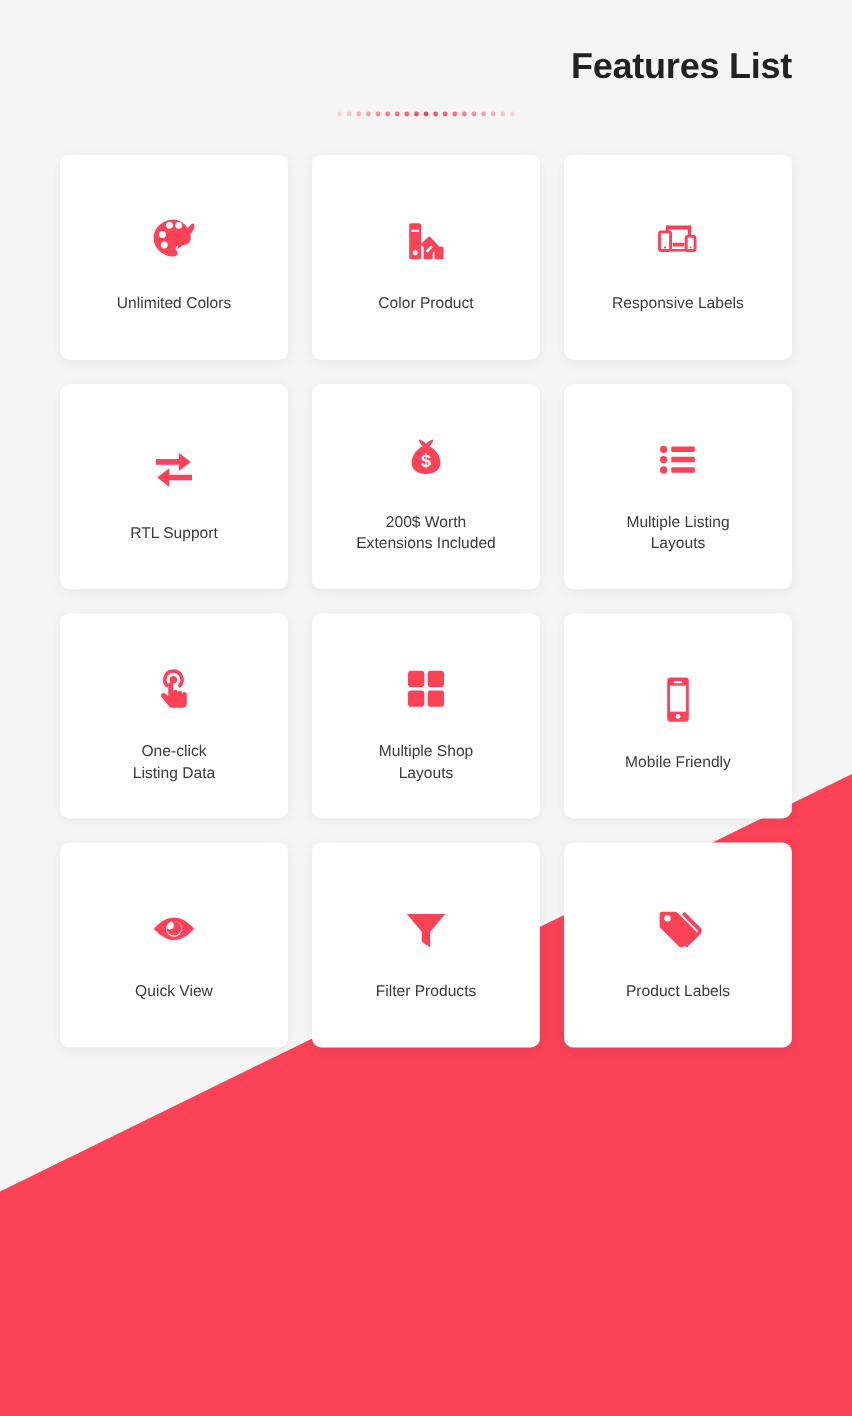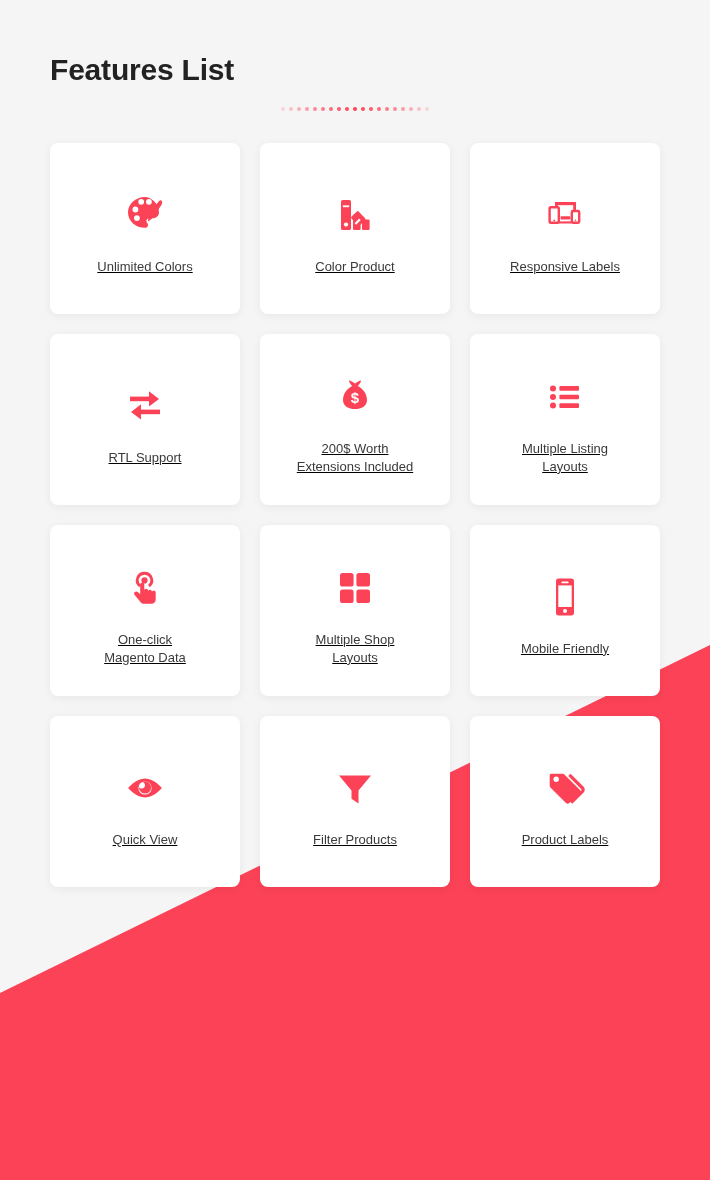--- a/index.html
+++ b/index.html
@@ -38,22 +38,22 @@
   #page {
     position: relative;
     z-index: 1;
     width: 710px;
     min-height: 1180px;
     padding: 0 50px;
   }
 
   
   .header {
-    text-align: left;
-    padding-top: 52px;
+    text-align: right;
+    padding-top: 38px;
   }
   .page-title {
     font-size: 30px;
     font-weight: bold;
     color: #222;
     letter-spacing: -0.2px;
     line-height: 1.2;
   }
   .divider {
     display: flex;
@@ -80,21 +80,20 @@
     margin-right: auto;
   }
 
   
   .features-grid {
     margin-top: 30px;
     display: grid;
     grid-template-columns: repeat(3, 1fr);
     gap: 20px 20px;
     padding-bottom: 40px;
-    text-decoration: underline;
   }
 
   .feature-card {
     background: #ffffff;
     border-radius: 8px;
     height: 171px;
     box-shadow: 0 2px 10px rgba(0,0,0,0.06);
     display: flex;
     flex-direction: column;
     align-items: center;
@@ -241,21 +240,21 @@
       </div>
       <div class="feature-card">
         <div class="feature-icon">
           <svg width="46" height="46" viewBox="0 0 46 46" fill="currentColor">
             <path d="M22.5 6.8a8.6 8.6 0 0 0-5.2 15.5l1.6-2.3a5.8 5.8 0 1 1 7.2 0l1.6 2.3A8.6 8.6 0 0 0 22.5 6.8z"></path>
             <circle cx="22.5" cy="15.4" r="3.1"></circle>
             <path d="M20.3 17.5c-1.2 0-2.1 1-2.1 2.1v9.6l-2.4-2.2c-.9-.8-2.3-.8-3.1.1-.8.9-.8 2.2 0 3l6.2 7.4c.7.8 1.7 1.3 2.8 1.3h8c2.2 0 4-1.8 4-4v-7.3c0-1-.8-1.9-1.9-1.9-1 0-1.9.8-1.9 1.9v-.9c0-1-.8-1.9-1.9-1.9s-1.9.8-1.9 1.9v-1c0-1-.8-1.9-1.9-1.9-1 0-1.9.8-1.9 1.9v-6.1c0-1.2-1-2.1-2.1-2.1z"></path>
           </svg>
         </div>
         <div class="feature-label">One-click
-Magento Data</div>
+Listing Data</div>
       </div>
       <div class="feature-card">
         <div class="feature-icon">
           <svg width="46" height="46" viewBox="0 0 46 46" fill="currentColor">
             <rect x="8" y="8" width="13.6" height="13.6" rx="2.6"></rect>
             <rect x="24.4" y="8" width="13.6" height="13.6" rx="2.6"></rect>
             <rect x="8" y="24.4" width="13.6" height="13.6" rx="2.6"></rect>
             <rect x="24.4" y="24.4" width="13.6" height="13.6" rx="2.6"></rect>
           </svg>
         </div>

